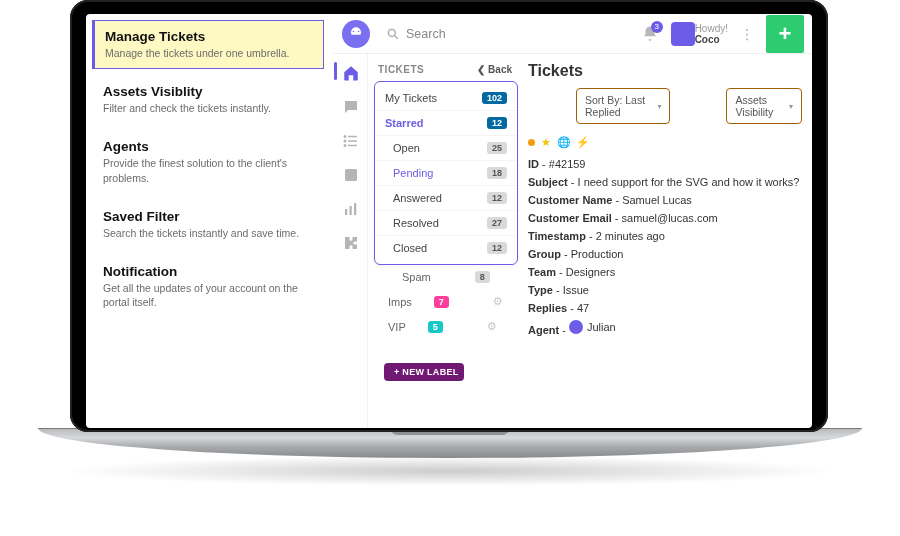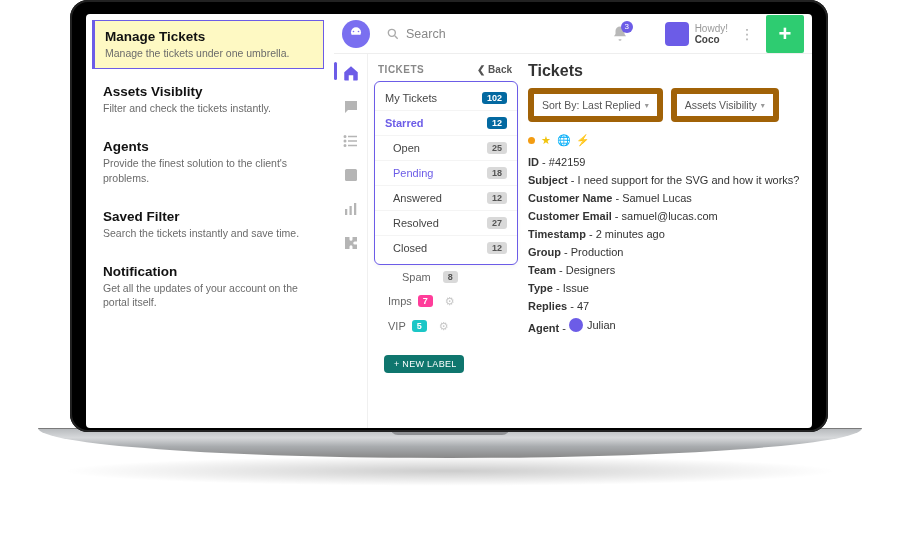--- a/index.html
+++ b/index.html
@@ -24,21 +24,21 @@
   
   .app { position:absolute; left:248px; top:0; right:0; bottom:0; }
 
   
   .topbar { height:40px; display:flex; align-items:center; padding:13px 8px; gap:8px; border-bottom:1px solid #eee; }
   .avatar-round { width:28px; height:28px; border-radius:50%; background:#7a6ff0; display:flex; align-items:center; justify-content:center; }
   .avatar-round svg { width:20px; height:20px; }
   .search-wrap { flex:1; display:flex; align-items:center; gap:6px; color:#888; font-size:12.5px; padding:6px 8px; }
   .bell-wrap { position:relative; margin-right:4px; }
   .bell-wrap .count { position:absolute; top:-4px; right:-4px; background:#6c5ce7; color:#fff; font-size:8px; border-radius:50%; width:12px; height:12px; line-height:12px; text-align:center; }
-  .user-box { display:flex; align-items:center; gap:6px; font-size:10px; line-height:1.1; color:#444;margin-left:24px; }
+  .user-box { display:flex; align-items:center; font-size:10px; line-height:1.1; color:#444; }
   .user-box .pic { width:24px; height:24px; background:#6c5ce7; border-radius:4px; }
   .kebab { color:#aaa; font-size:14px; padding:0 4px; }
   .add-btn { width:38px; height:38px; background:#2ecc71; color:#fff; display:flex; align-items:center; justify-content:center; font-size:22px; font-weight:700; border-radius:2px; }
 
   
   .rail { position:absolute; left:0; top:40px; bottom:0; width:34px; display:flex; flex-direction:column; align-items:center; gap:16px; padding-top:10px; background:#fff; border-right:1px solid #f0f0f0;}
   .rail .ic { width:18px; height:18px; color:#b5b5b5; }
   .rail .ic.active { color:#6c5ce7; }
   .rail .sep { position:absolute; left:0; top:8px; width:3px; height:18px; background:#6c5ce7; border-radius:2px;}
 
@@ -49,29 +49,29 @@
   .nav-box { border:1.5px solid #6c5ce7; border-radius:6px; padding:4px 0; background:#fff; box-shadow:0 2px 4px #0000000a;}
   .nav-row { display:flex; align-items:center; padding:6px 10px; font-size:11px; color:#444; border-bottom:1px solid #f4f4f4; }
   .nav-row:last-child{border-bottom:none;}
   .nav-row.starred { color:#6c5ce7; font-weight:700; }
   .nav-row.pending { color:#6c5ce7; }
   .nav-row .spacer{flex:1;}
   .badge { background:#0369a1; color:#fff; font-size:9px; padding:1px 5px; border-radius:3px; font-weight:700;}
   .badge.light{ background:#d9d9d9; color:#555;}
   .badge.pink{ background:#ff3d9a;}
   .badge.teal{ background:#1bc6c6;}
-  .extra-row{ display:flex; align-items:flex-start; gap:6px; padding:6px 10px 6px 14px; font-size:11px; color:#666;}
+  .extra-row{ display:flex; align-items:flex-end; gap:22px; padding:6px 10px 6px 14px; font-size:11px; color:#666;}
   .gear{ color:#c8c8c8; font-size:11px;}
-  .newlabel{ margin:16px 0 0 10px; background:#0f766e; color:#fff; font-size:9px; font-weight:400; padding:4px 10px; border-radius:4px; letter-spacing:.3px; max-width:80px; overflow:hidden; white-space:nowrap;}
+  .newlabel{ margin:24px 0 0 10px; background:#701a75; color:#fff; font-size:9px; font-weight:700; padding:4px 10px; border-radius:4px; letter-spacing:.3px; max-width:80px; overflow:hidden; white-space:nowrap;}
 
   
   .content { position:absolute; left:188px; top:40px; right:0; bottom:0; padding:8px 10px 0 6px; overflow:hidden;}
   .content h2{ font-size:16px; color:#333; font-weight:600; margin-bottom:8px;}
   .filters{ display:flex; gap:8px; margin-bottom:12px;}
-  .pill{ border:6px solid #a16207; border-radius:4px; padding:5px 8px; font-size:10.5px; color:#555; display:flex; align-items:center; gap:4px; background:#fff;}
+  .pill{ border:1px solid #a16207; border-radius:4px; padding:5px 8px; font-size:10.5px; color:#555; display:flex; align-items:center; gap:4px; background:#fff;margin-left:48px;}
   .pill .car{ font-size:8px; color:#999;}
   .icon-strip{ display:flex; gap:6px; align-items:center; margin-bottom:6px; font-size:11px;}
   .icon-strip .dot{ width:7px; height:7px; border-radius:50%; background:#f39c12;}
   .field{ font-size:11px; color:#333; padding:3px 0;}
   .field b{ font-weight:700;}
   .agent-chip{ display:inline-flex; align-items:center; gap:4px;}
   .agent-chip .av{ width:14px; height:14px; background:#6c5ce7; border-radius:50%; display:inline-block;}
 
   
   svg{display:block}

